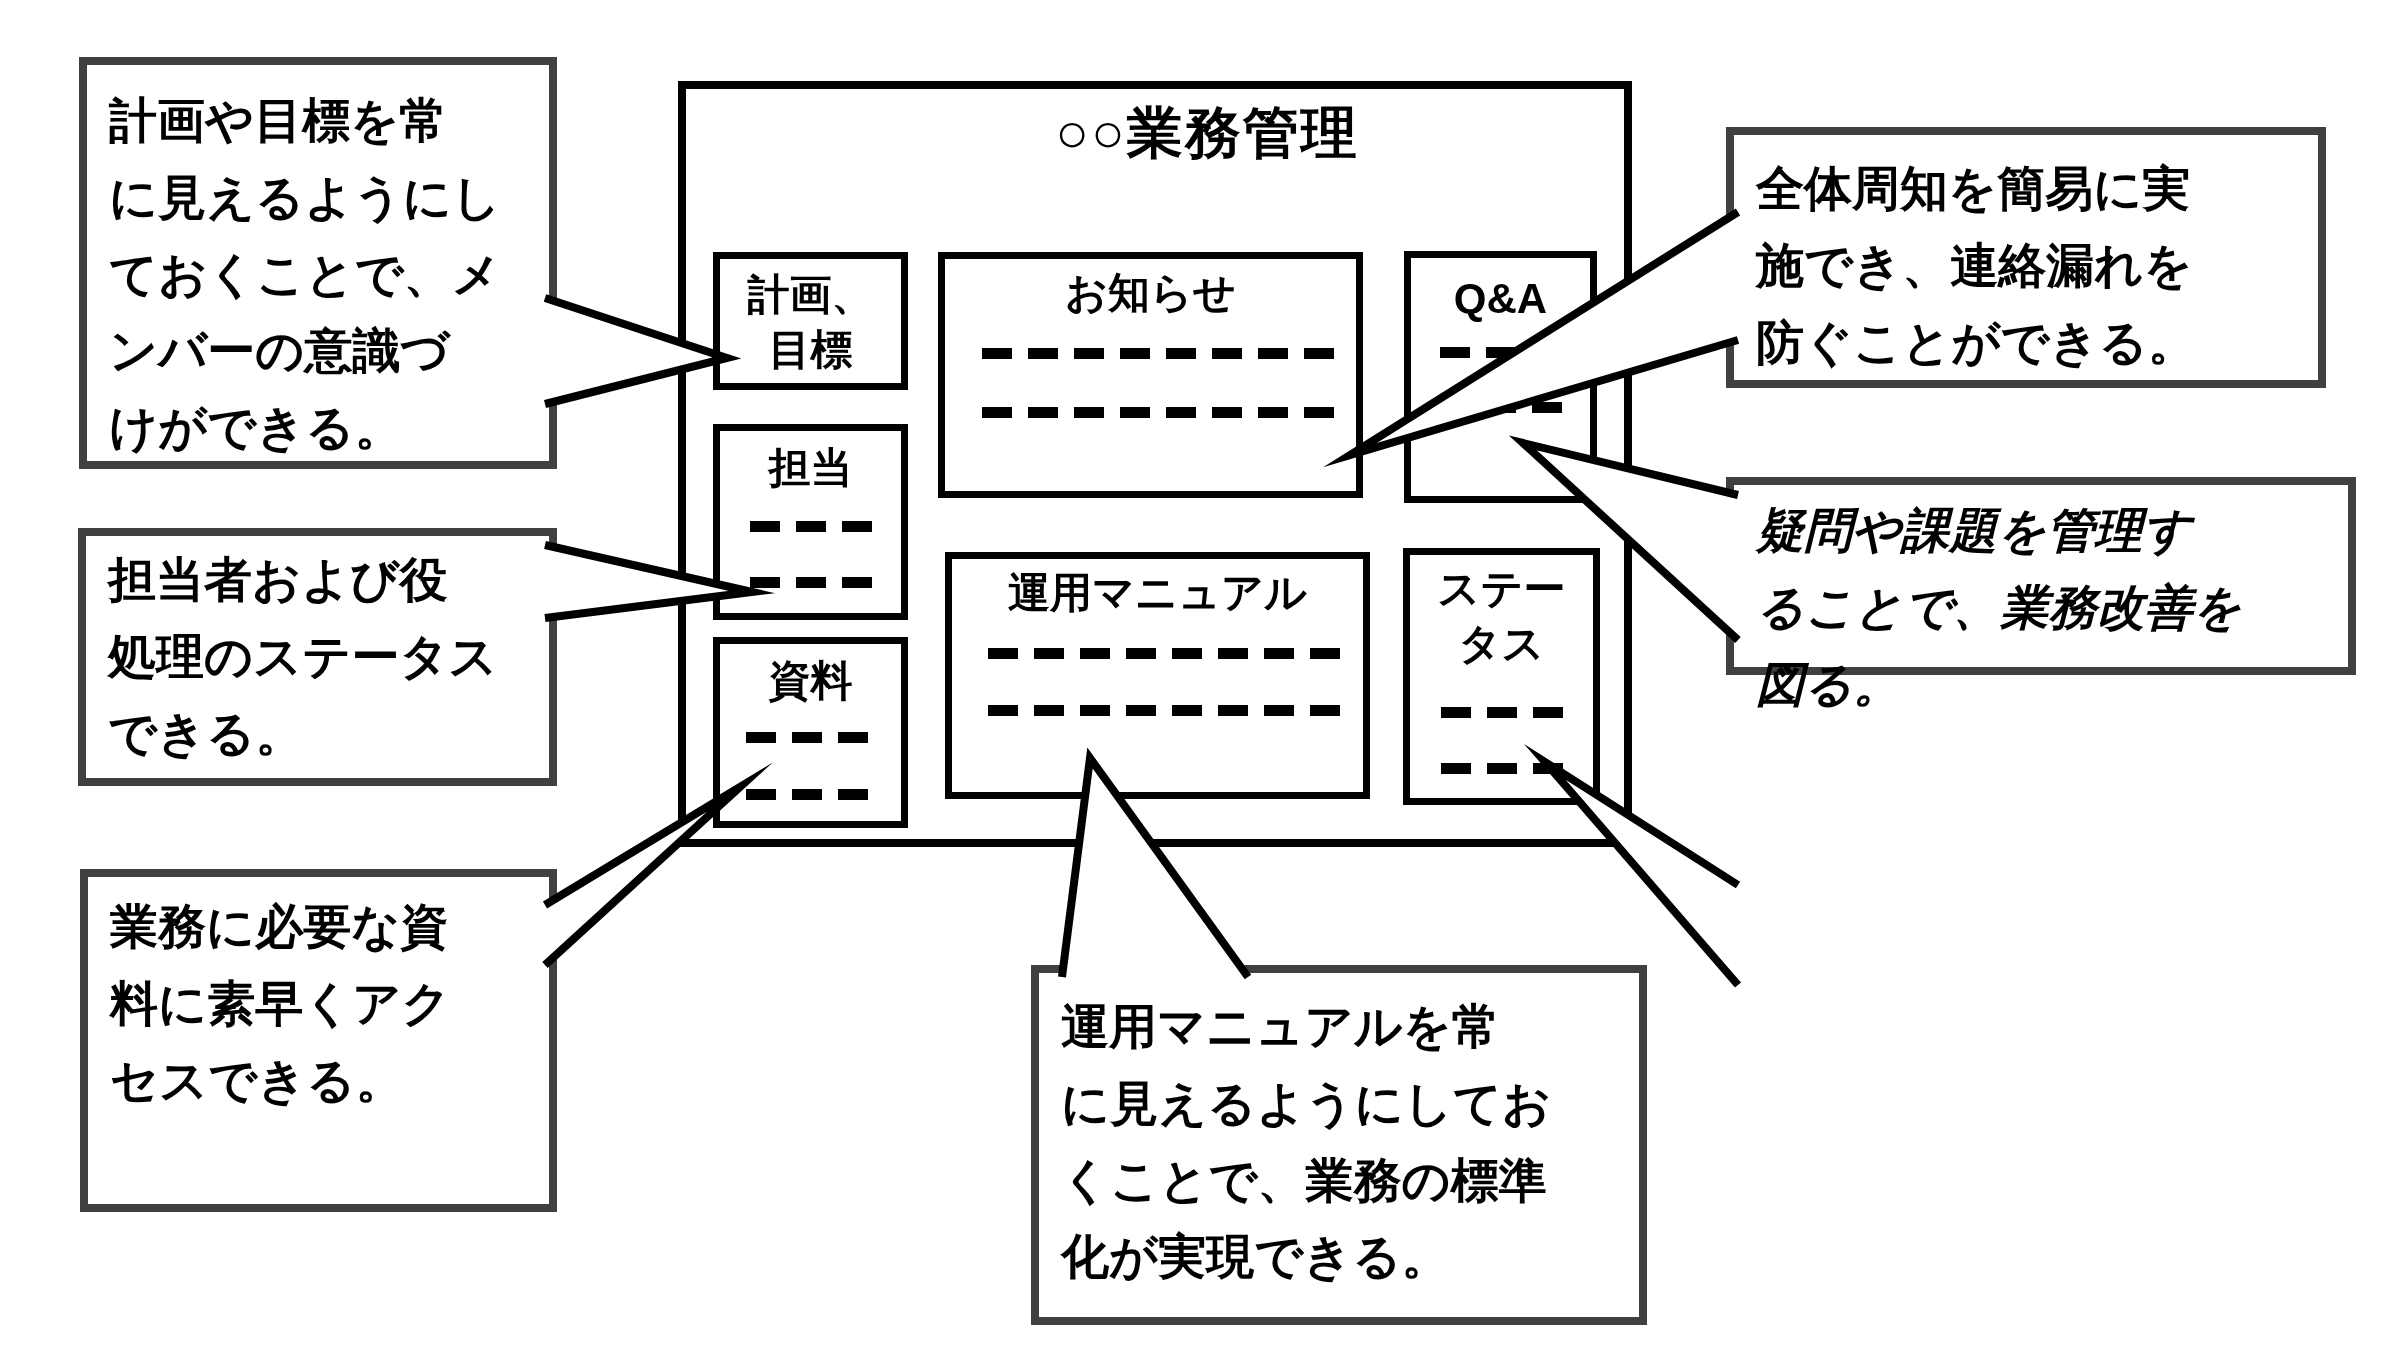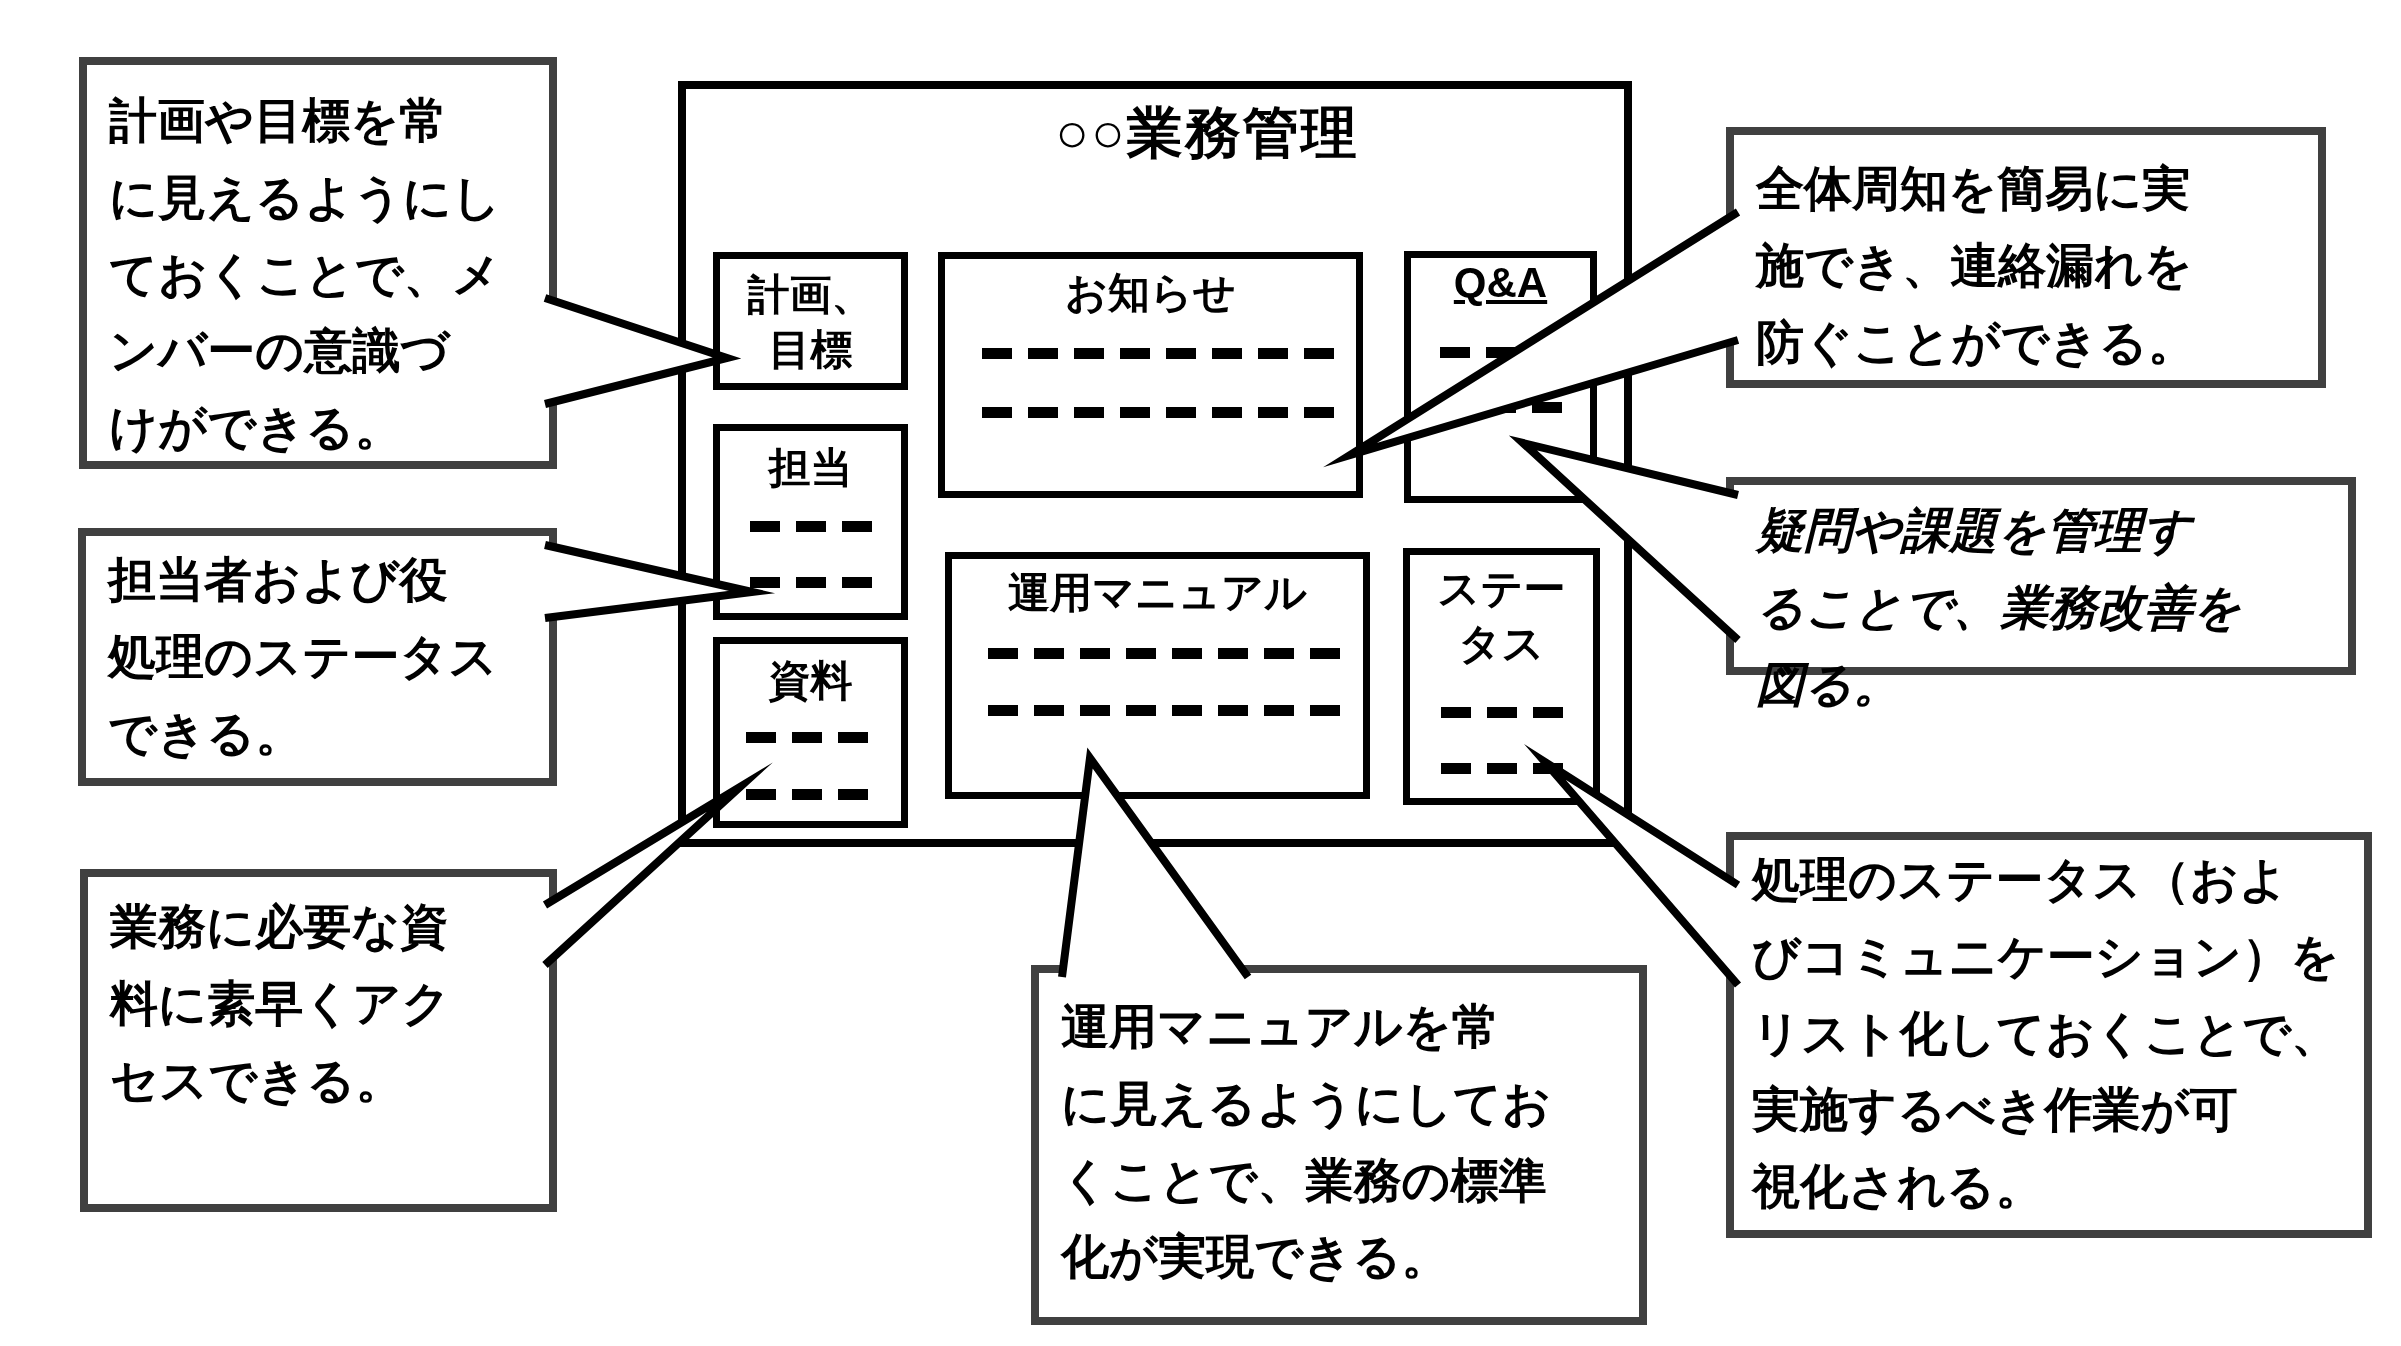--- a/index.html
+++ b/index.html
@@ -28,21 +28,21 @@
   .p-docs   {left:713px;top:637px;width:195px;height:191px;}
   .p-news   {left:938px;top:252px;width:425px;height:246px;}
   .p-manual {left:945px;top:552px;width:425px;height:247px;}
   .p-qa     {left:1404px;top:251px;width:193px;height:252px;}
   .p-status {left:1403px;top:548px;width:197px;height:257px;}
   .lab-plan  {left:713px;top:268px;width:195px;}
   .lab-assign{left:713px;top:441px;width:195px;}
   .lab-docs  {left:713px;top:654px;width:195px;}
   .lab-news  {left:938px;top:266px;width:425px;}
   .lab-manual{left:945px;top:566px;width:425px;}
-  .lab-qa    {left:1404px;top:256px;width:193px;text-decoration:underline;}
+  .lab-qa    {left:1404px;top:272px;width:193px;}
   .lab-status{left:1403px;top:562px;width:197px;}
   
   .dash{
     position:absolute;height:11px;
     background:repeating-linear-gradient(90deg,#000 0,#000 30px,transparent 30px,transparent 46px);
   }
   .d-news1  {left:982px;top:348px;width:352px;}
   .d-news2  {left:982px;top:407px;width:352px;}
   .d-man1   {left:988px;top:648px;width:352px;}
   .d-man2   {left:988px;top:705px;width:352px;}
@@ -120,25 +120,20 @@
 できる。</div>
   <div class="callout c-docs">業務に必要な資
 料に素早くアク
 セスできる。</div>
   <div class="callout c-news">全体周知を簡易に実
 施でき、連絡漏れを
 防ぐことができる。</div>
   <div class="callout c-qa">疑問や課題を管理す
 ることで、業務改善を
 図る。</div>
-  <div class="callout c-status">処理のステータス（およ
-びコミュニケーション）を
-リスト化しておくことで、
-実施するべき作業が可
-視化される。</div>
   <div class="callout c-manual">運用マニュアルを常
 に見えるようにしてお
 くことで、業務の標準
 化が実現できる。</div>
 
   <svg id="pointers" viewBox="0 0 2401 1346" xmlns="http://www.w3.org/2000/svg">
     <path d="M545,298 L727,358 L545,404"></path>
     <path d="M545,545 L752,592 L545,618"></path>
     <path d="M545,905 L740,787 L545,965"></path>
     <path d="M1062,977 L1090,758 L1248,977"></path>

